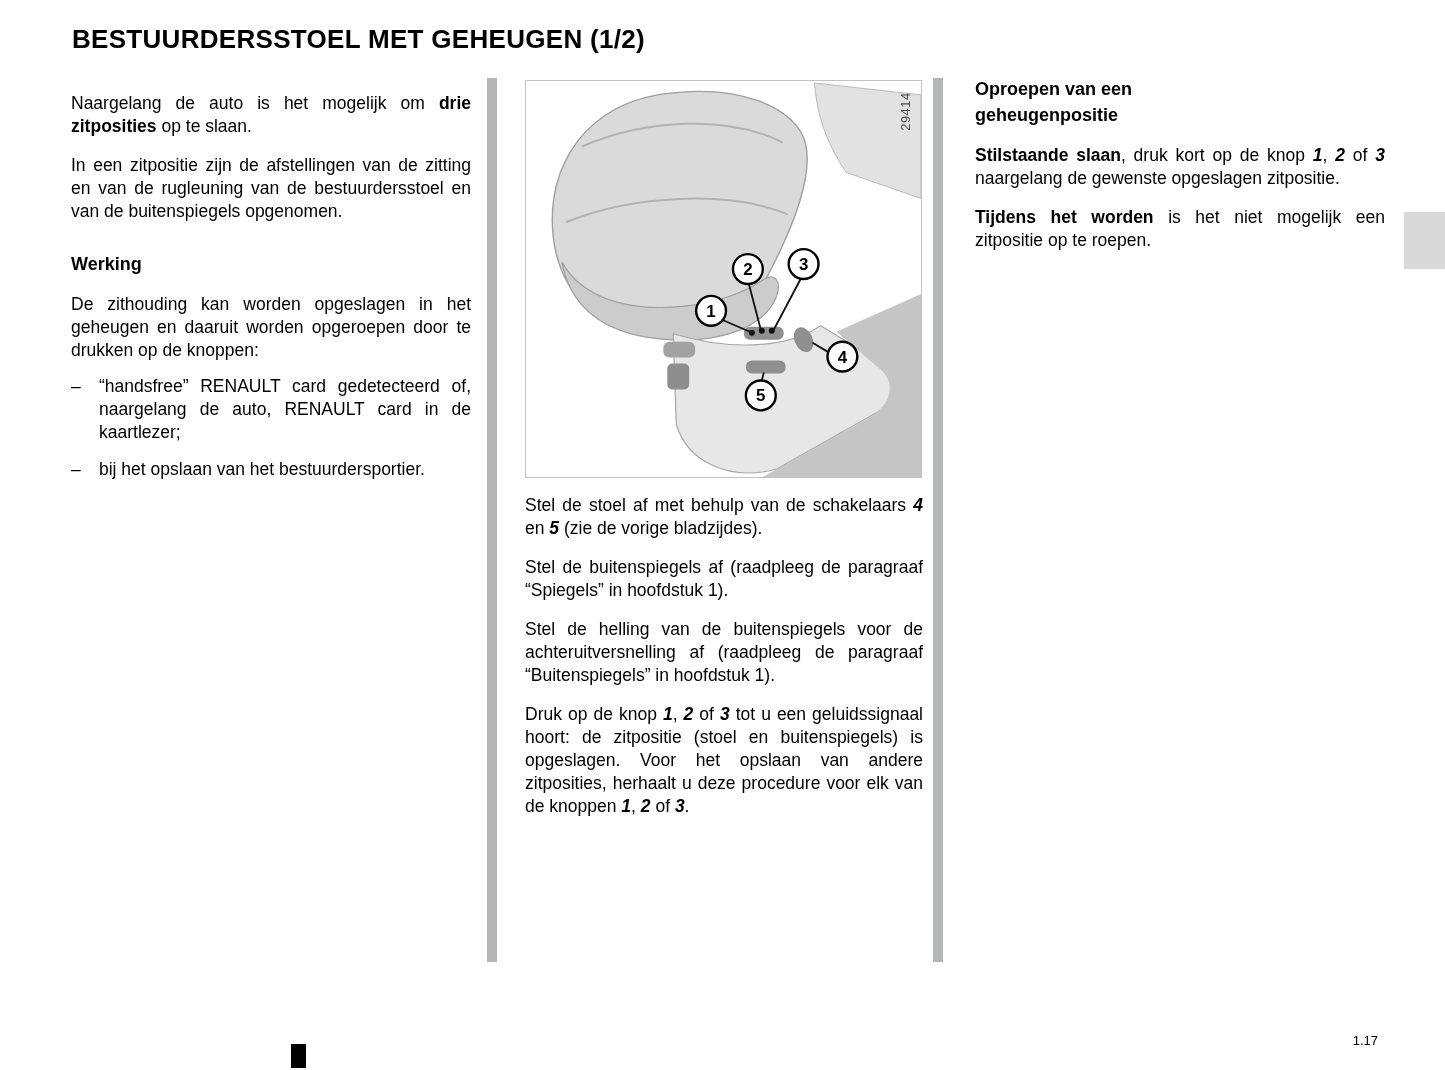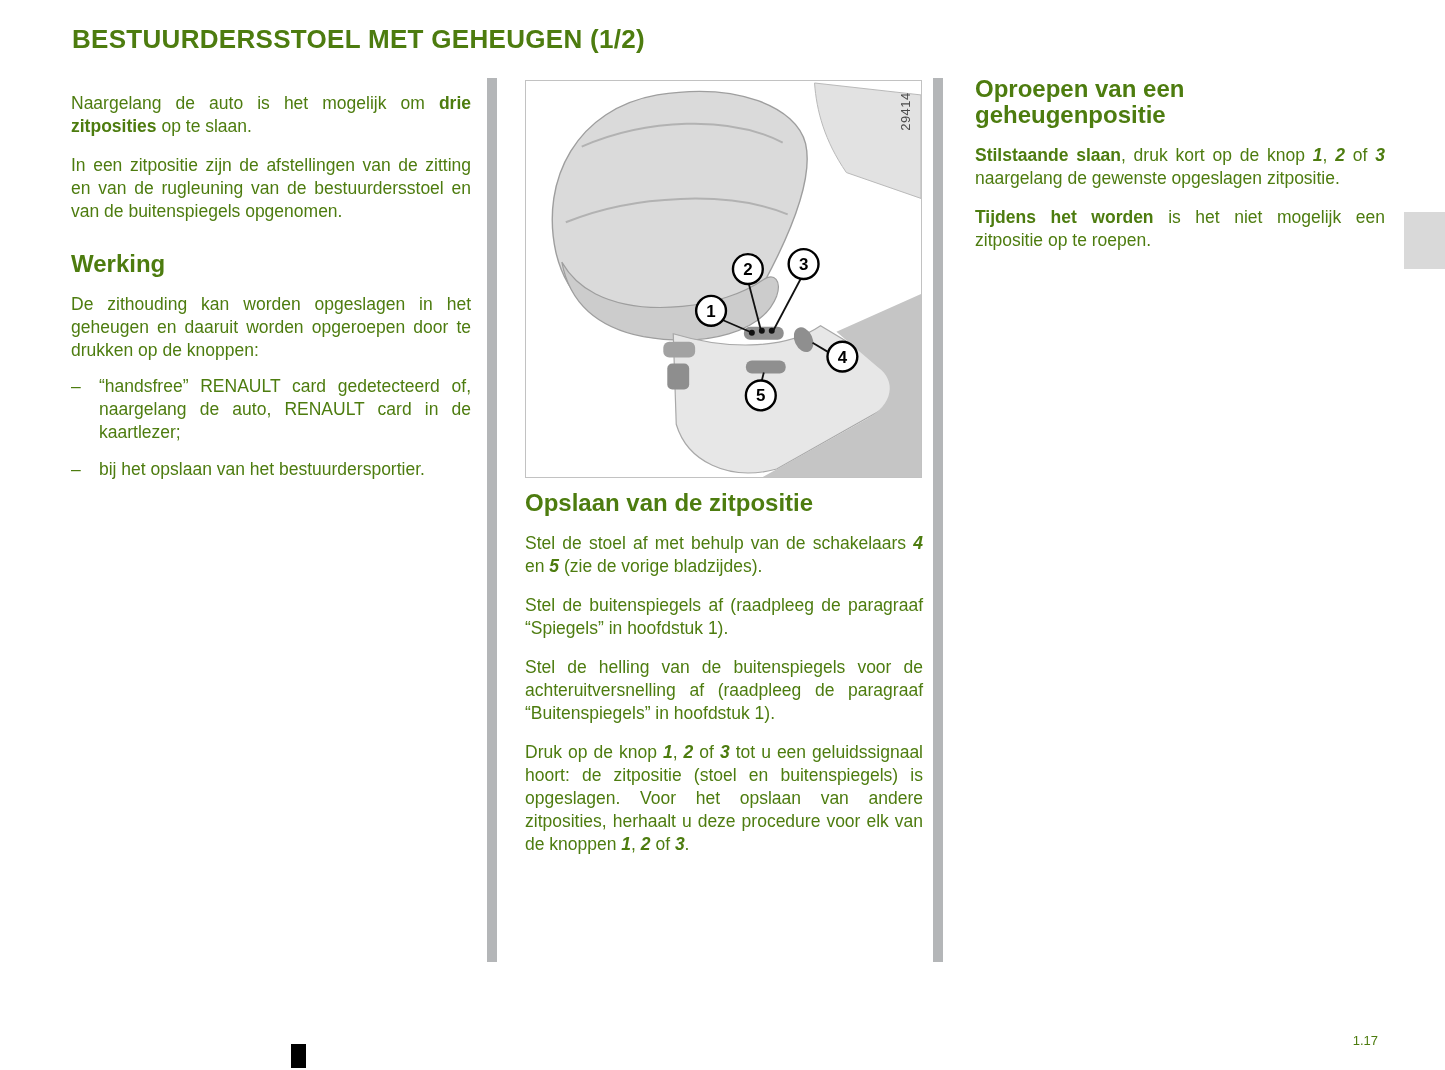--- a/index.html
+++ b/index.html
@@ -1,27 +1,27 @@
 <!DOCTYPE html>
 <html lang="nl"><head>
 <meta charset="utf-8">
 <style>
   html,body { margin:0; padding:0; background:#fff; }
   .page {
     position:relative; width:1445px; height:1070px; background:#ffffff;
-    font-family:"Liberation Sans", sans-serif; color:#4d7c0f; overflow:hidden;
+    font-family:"Liberation Sans", sans-serif; color:#000000; overflow:hidden;
   }
   .page-title {
     position:absolute; left:72px; top:24px;
     font-size:26px; font-weight:bold; letter-spacing:0.3px;
   }
   .col { position:absolute; font-size:17.5px; line-height:23px; }
   .col p { margin:16px 0 13px; text-align:justify; }
   .col p.tight { margin-bottom:0; }
-  .col h2 { font-size:24px; line-height:26px; font-weight:bold; margin:0 0 14px; }
+  .col h2 { font-size:18px; line-height:26px; font-weight:bold; margin:0 0 14px; }
   .col-left  { left:71px;  top:76px; width:400px; }
   .col-mid   { left:525px; top:80px; width:398px; }
   .col-right { left:975px; top:76px; width:410px; }
   .col-left h2 { margin-top:28px; }
   .col-right h2 { max-width:252px; margin-bottom:16px; }
   .bullet { display:flex; margin:0 0 14px; }
   .bullet .marker { width:28px; flex:0 0 28px; }
   .bullet .btext { flex:1; text-align:justify; }
   .seg-b  { font-weight:bold; }
   .seg-bi { font-weight:bold; font-style:italic; }
@@ -114,21 +114,20 @@
           <text class="callout-num" x="318" y="283" text-anchor="middle">4</text>
         </g>
         <g>
           <circle cx="236" cy="316" r="15" fill="#fff" stroke="#000" stroke-width="2.4"></circle>
           <text class="callout-num" x="236" y="322" text-anchor="middle">5</text>
         </g>
 
         <text class="figure-code-text" x="386" y="50" transform="rotate(-90 386 50)">29414</text>
       </svg>
     </div>
-    <h2>Opslaan van de zitpositie</h2>
     <p><span>Stel de stoel af met behulp van de schakelaars </span><span class="seg-bi">4</span><span> en </span><span class="seg-bi">5</span><span> (zie de vorige bladzijdes).</span></p>
     <p><span>Stel de buitenspiegels af (raadpleeg de paragraaf “Spiegels” in hoofdstuk 1).</span></p>
     <p><span>Stel de helling van de buitenspiegels voor de achteruitversnelling af (raadpleeg de paragraaf “Buitenspiegels” in hoofdstuk 1).</span></p>
     <p><span>Druk op de knop </span><span class="seg-bi">1</span><span>, </span><span class="seg-bi">2</span><span> of </span><span class="seg-bi">3</span><span> tot u een geluidssignaal hoort: de zitpositie (stoel en buitenspiegels) is opgeslagen. Voor het opslaan van andere zitposities, herhaalt u deze procedure voor elk van de knoppen </span><span class="seg-bi">1</span><span>, </span><span class="seg-bi">2</span><span> of </span><span class="seg-bi">3</span><span>.</span></p>
   </div>
 
   <div class="col col-right">
     <h2>Oproepen van een geheugenpositie</h2>
     <p><span class="seg-b">Stilstaande slaan</span><span>, druk kort op de knop </span><span class="seg-bi">1</span><span>, </span><span class="seg-bi">2</span><span> of </span><span class="seg-bi">3</span><span> naargelang de gewenste opgeslagen zitpositie.</span></p>
     <p><span class="seg-b">Tijdens het worden</span><span> is het niet mogelijk een zitpositie op te roepen.</span></p>

